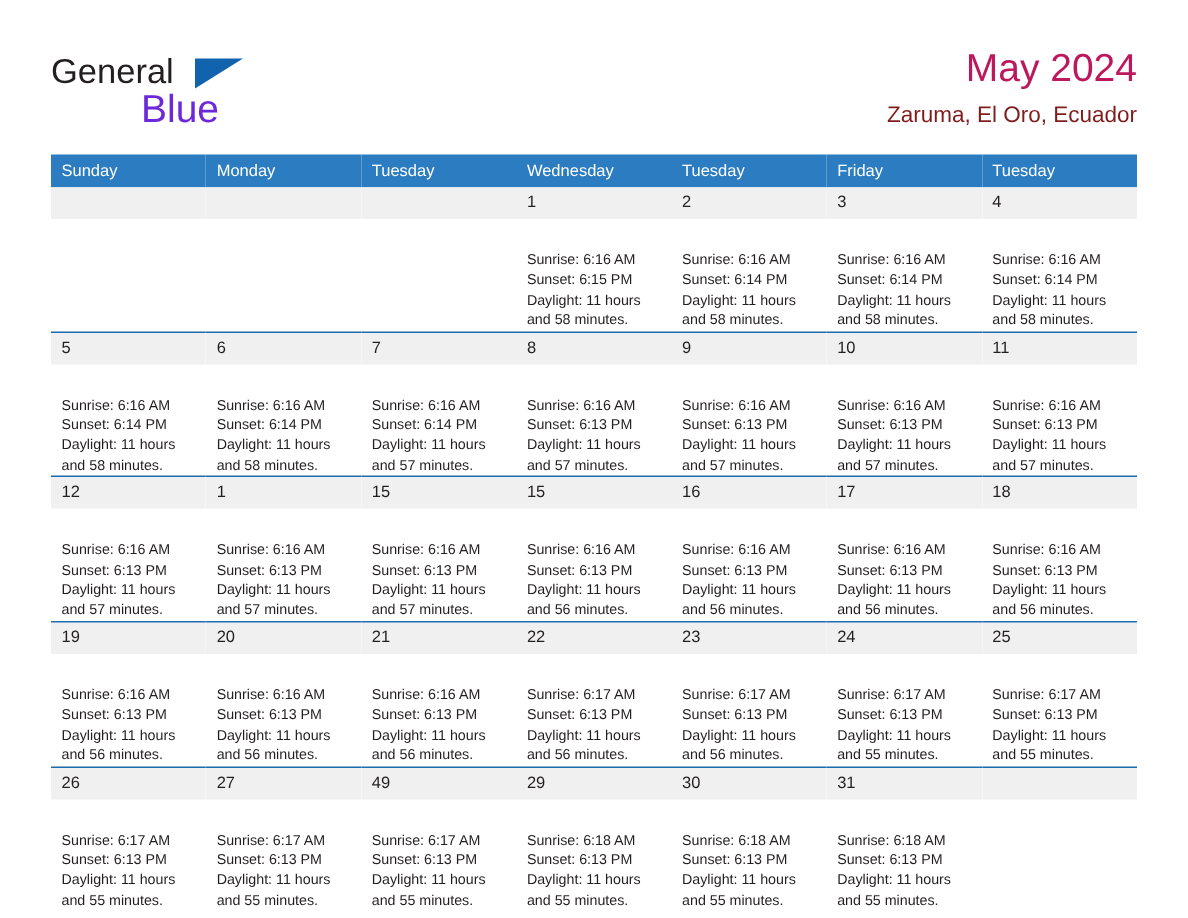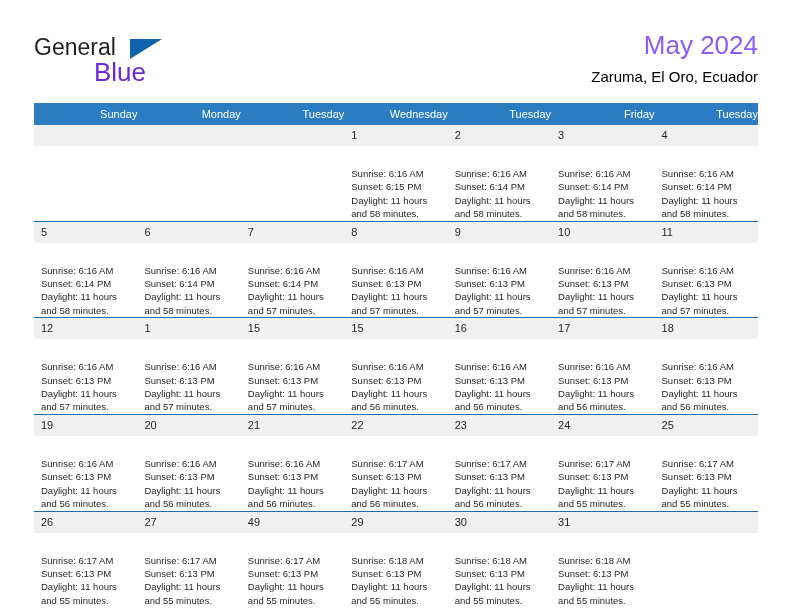--- a/index.html
+++ b/index.html
@@ -65,49 +65,49 @@
   }
 
   .title-block {
     position: absolute;
     right: 0;
     top: 0;
     text-align: right;
   }
   .cal-title {
     font-size: 26px;
-    color: #8b5cf6;
+    color: #be185d;
     line-height: 34px;
     font-weight: normal;
     margin: 0;
     white-space: nowrap;
   }
   .cal-subtitle {
     font-size: 15px;
-    color: #000000;
+    color: #7f1d1d;
     line-height: 22px;
     margin: 4px 0 0 0;
     white-space: nowrap;
   }
 
   
   .calendar {
     position: absolute;
     left: 34px;
     top: 103px;
     width: 724px;
     border-collapse: collapse;
     table-layout: fixed;
   }
   .calendar th {
     background: #2b7cc0;
     color: #ffffff;
     font-size: 11px;
     font-weight: normal;
-    text-align: right;
+    text-align: left;
     padding: 5px 0 5px 7px;
     height: 20px;
     box-sizing: border-box;
     border: none;
   }
   .calendar td {
     vertical-align: top;
     padding: 0;
     border: none;
     border-top: 1.5px solid #1b6bad;

